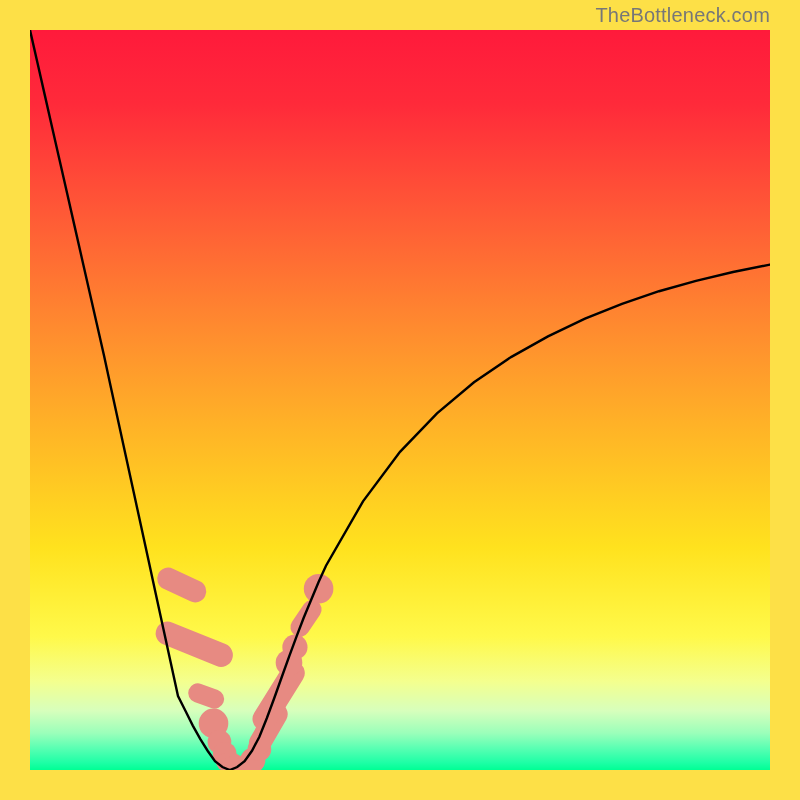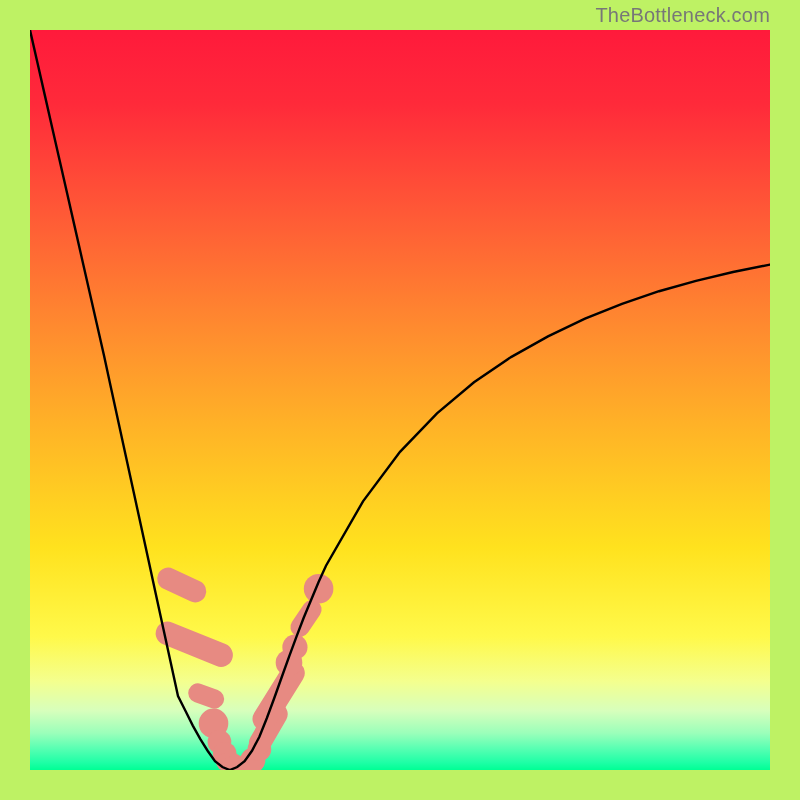--- a/index.html
+++ b/index.html
@@ -10,21 +10,21 @@
     overflow: hidden;
     background: #000;
     font-family: Arial, Helvetica, sans-serif;
   }
   .frame {
     position: absolute;
     top: 0;
     left: 0;
     width: 800px;
     height: 800px;
-    background: #bef264;
+    background: #fde047;
   }
   .plot-area {
     position: absolute;
     top: 30px;
     left: 30px;
     width: 740px;
     height: 740px;
     overflow: hidden;
   }
   .gradient-bg {

